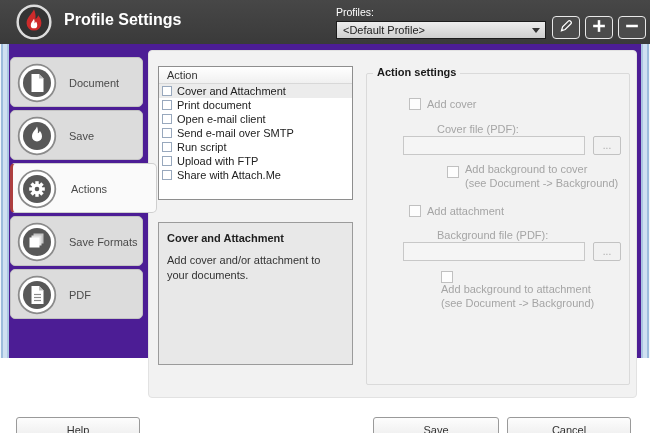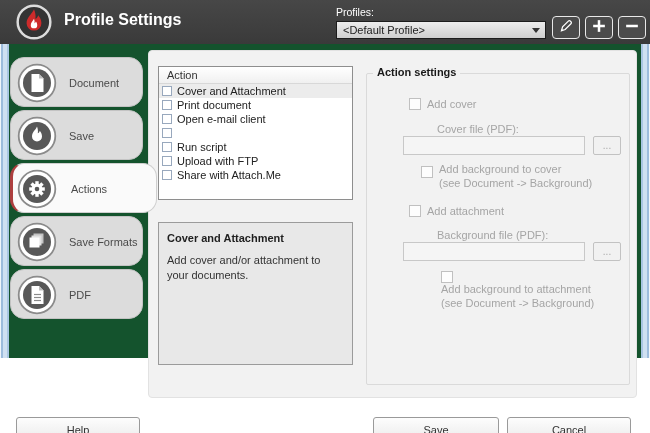--- a/index.html
+++ b/index.html
@@ -1,18 +1,18 @@
 <!DOCTYPE html>
 <html><head>
 <meta charset="utf-8">
 <style>
   * { margin:0; padding:0; box-sizing:border-box; }
   html,body { width:650px; height:433px; overflow:hidden; background:#fff;
               font-family:"Liberation Sans", sans-serif; }
-  .window { position:relative; width:650px; height:358px; background:#14532d; }
+  .window { position:relative; width:650px; height:358px; background:#4c1d95; }
 
   
   .win-border { position:absolute; top:0; bottom:0; width:9px; z-index:50;
     background:linear-gradient(90deg,#f2f6fa 0 1px,#9dbcdc 1px 3px,#cfe0f1 3px 7px,#aac6e2 7px 9px); }
   .win-border.left { left:0; }
   .win-border.right { right:0; transform:scaleX(-1); }
 
   
   .header { position:absolute; left:0; top:0; width:650px; height:44px;
             background:linear-gradient(#474747,#3a3a3a); z-index:60; }
@@ -24,21 +24,21 @@
      font-size:11px; line-height:16px; padding-left:6px; cursor:default; }
   .profile-select .caret { position:absolute; right:5px; top:6px; width:0; height:0;
      border-left:4px solid transparent; border-right:4px solid transparent; border-top:5px solid #333; }
   .hbtn { position:absolute; top:16px; width:28px; height:23px; background:#4b4b4b;
      border:1.5px solid #e8e8e8; border-radius:4px; display:flex; align-items:center;
      justify-content:center; cursor:pointer; }
   .hbtn.edit { left:552px; } .hbtn.add { left:585px; } .hbtn.remove { left:618px; }
 
   
   .tab { position:absolute; left:10px; width:133px; height:50px; background:#dcdcdc;
-     border:1px solid #c3c3c3; border-radius:14px; cursor:pointer; z-index:10; }
+     border:1px solid #c3c3c3; border-radius:5px; cursor:pointer; z-index:10; }
   .tab.active { width:147px; background:#fafafa; border-color:#cfcfcf;
      border-left:3px solid #ad3f3f; z-index:20; }
   .tab-icon { position:absolute; left:6px; top:5px; width:40px; height:40px; }
   .tab.active .tab-icon { left:4px; }
   .tab-label { position:absolute; left:58px; top:0; height:50px; display:flex;
      align-items:center; font-size:11px; color:#4a4a4a; }
   #tab-0 { top:57px; } #tab-1 { top:110px; } #tab-2 { top:163px;text-decoration:underline; }
   #tab-3 { top:216px; } #tab-4 { top:269px; }
 
   
@@ -206,20 +206,21 @@
     <div class="list-row">
       <span class="cb"></span>
       <span>Print document</span>
     </div>
     <div class="list-row">
       <span class="cb"></span>
       <span>Open e-mail client</span>
     </div>
     <div class="list-row">
       <span class="cb"></span>
+      <span>Send e-mail over SMTP</span>
     </div>
     <div class="list-row">
       <span class="cb"></span>
       <span>Run script</span>
     </div>
     <div class="list-row">
       <span class="cb"></span>
       <span>Upload with FTP</span>
     </div>
     <div class="list-row">
@@ -236,21 +237,21 @@
   <div class="group-box">
     <span class="group-caption">Action settings</span>
 
     <div class="chk-row dis" style="left:8px; top:24px;">
       <span class="chk"></span>
       <span>Add cover</span>
     </div>
     <span class="fld-label dis" style="left:36px; top:49px;">Cover file (PDF):</span>
     <input class="fld-input" style="left: 36px; top: 62px; width: 182px;" disabled="" value="">
     <div class="browse-btn" style="left:226px; top:62px;">...</div>
-    <div class="chk-row dis two-line" style="left:20px; top:89px;">
+    <div class="chk-row dis two-line" style="left:46px; top:89px;">
       <span class="chk" style="margin-top:3px;"></span>
       <span>
         <span>Add background to cover</span><br>
         <span>(see Document -&gt; Background)</span>
       </span>
     </div>
 
     <div class="chk-row dis" style="left:8px; top:131px;align-items:flex-end;">
       <span class="chk"></span>
       <span>Add attachment</span>

